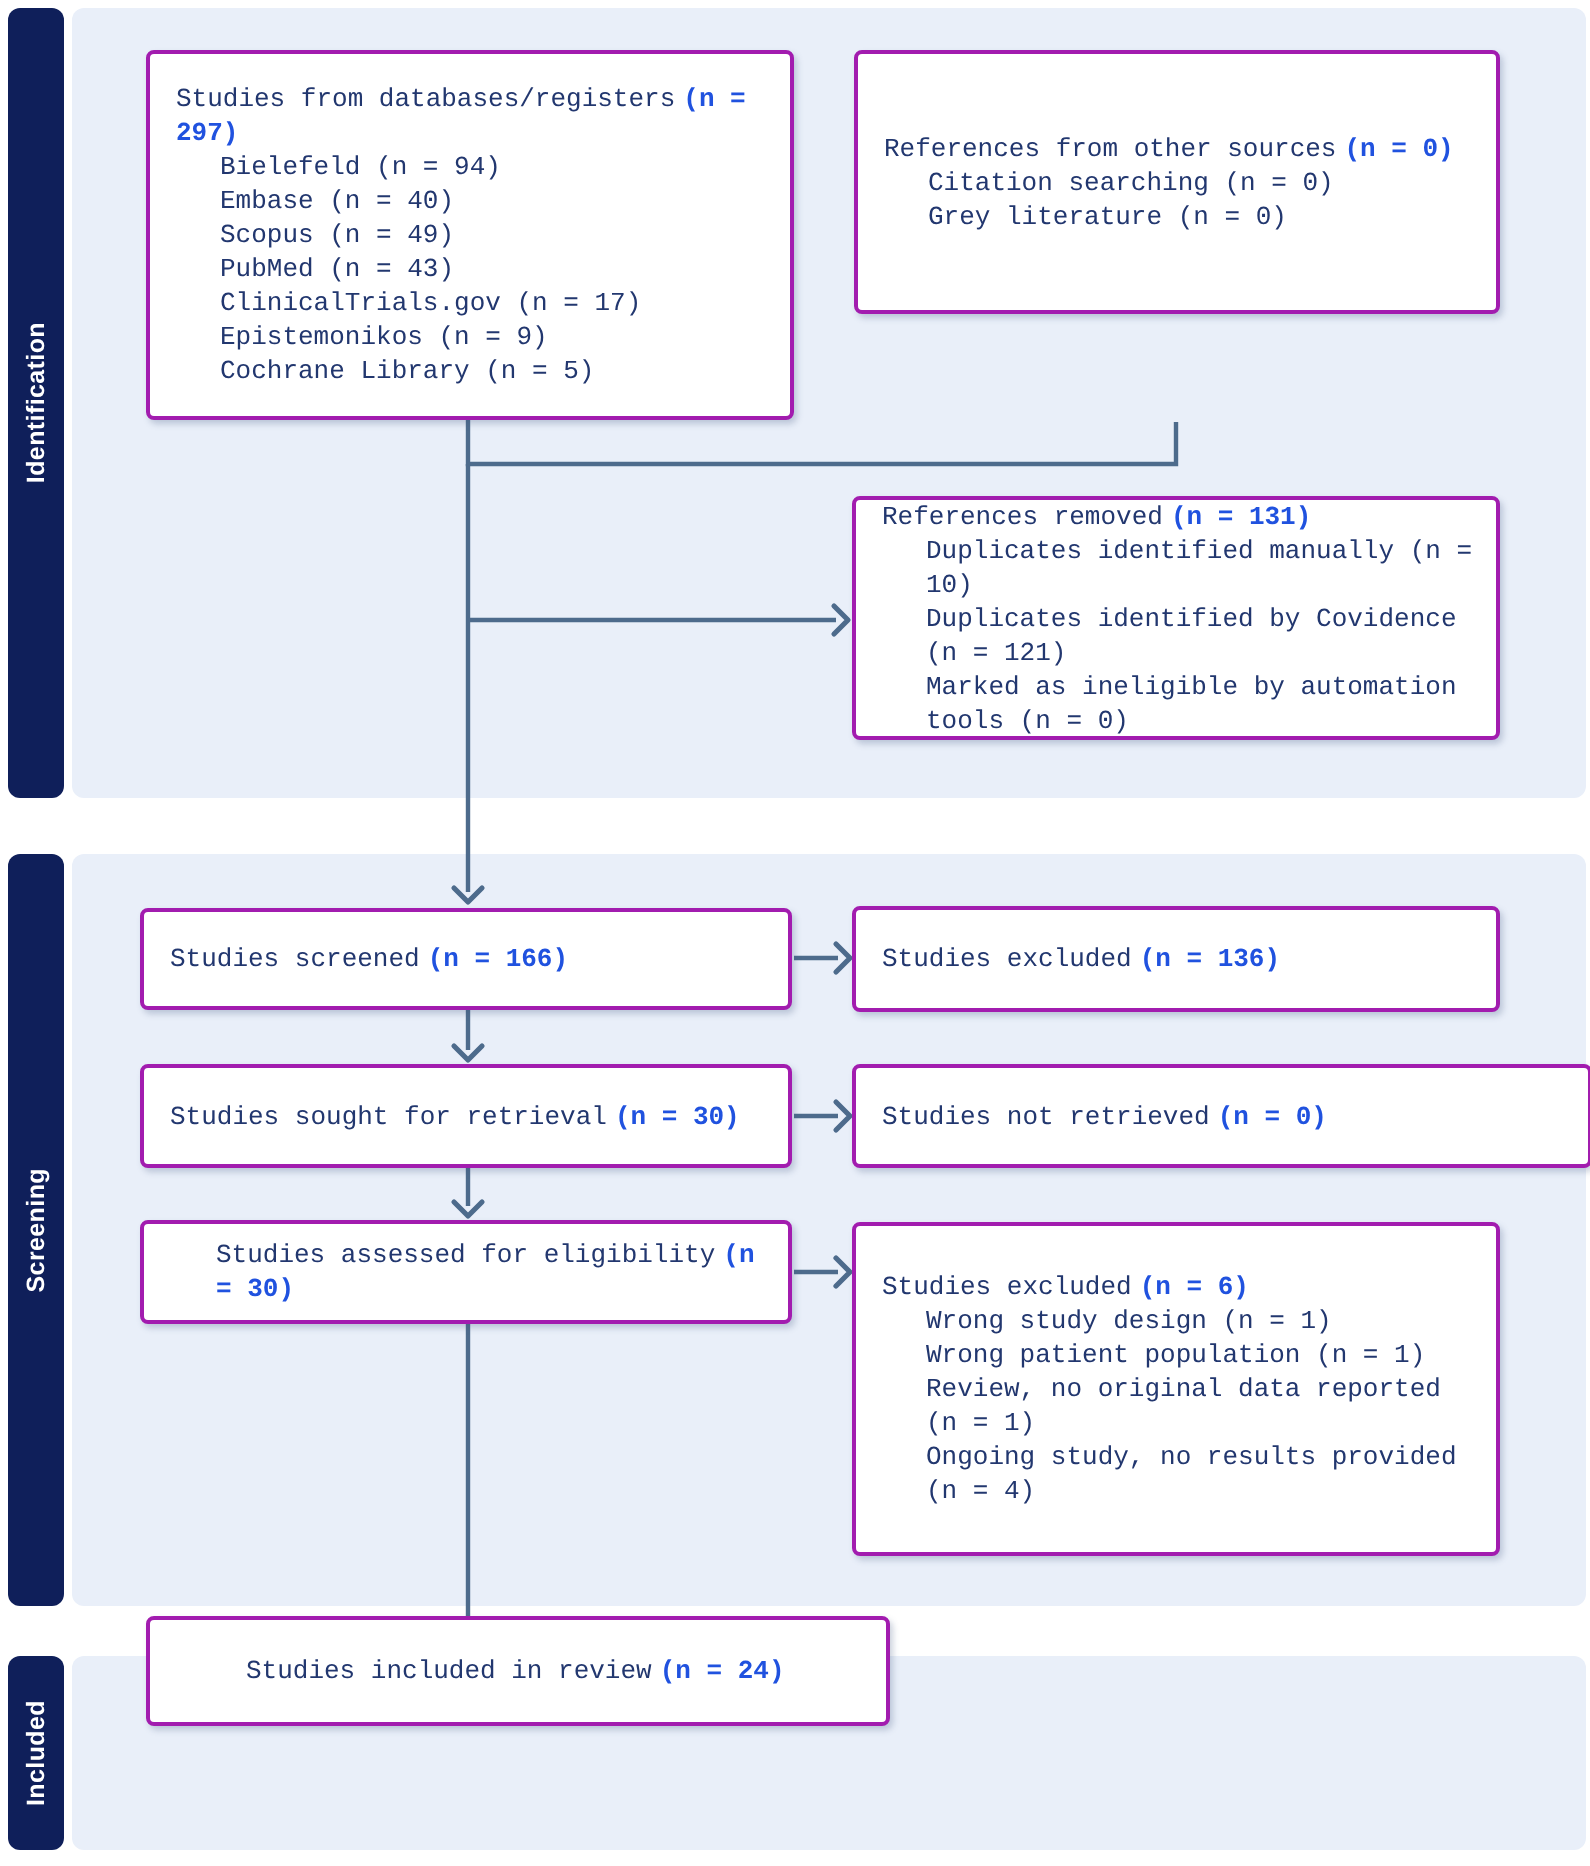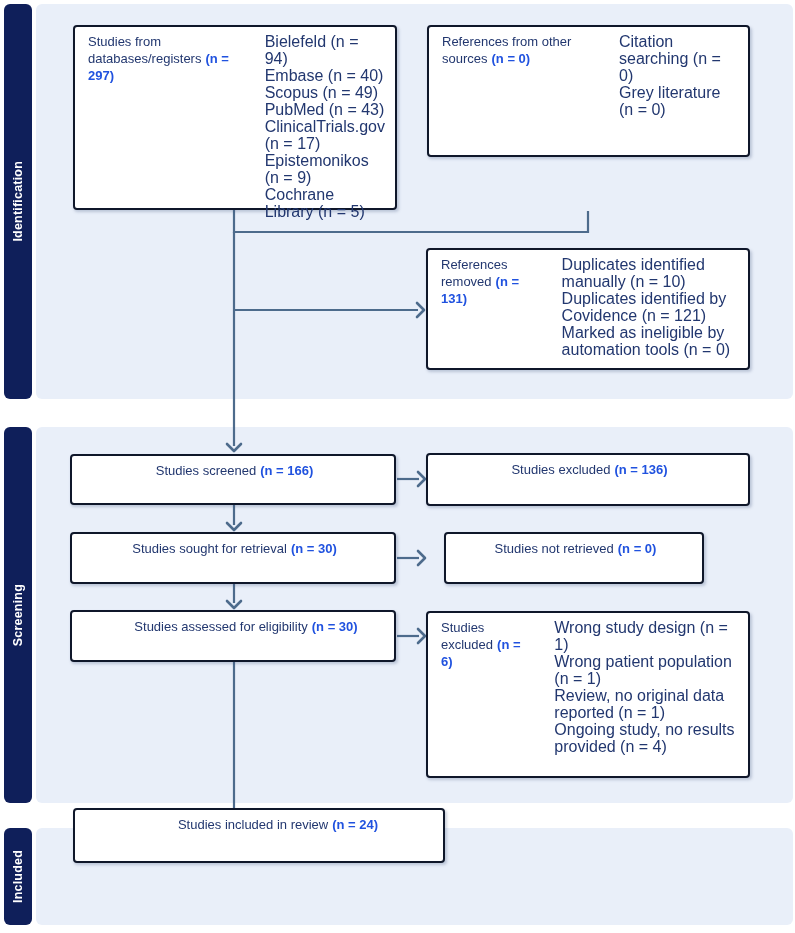--- a/index.html
+++ b/index.html
@@ -36,37 +36,37 @@
   #band-included       { top: 828px; height: 97px;  }
 
   
   #connectors { position: absolute; left: 0; top: 0; z-index: 1; pointer-events: none; }
   .flow-line { stroke: #4d6b8c; stroke-width: 2.2; fill: none; }
   .flow-head { stroke: #4d6b8c; stroke-width: 2.6; fill: none; stroke-linecap: round; stroke-linejoin: round; }
 
   
   .fbox {
     position: absolute; z-index: 2; box-sizing: border-box;
-    background: #ffffff; border: 2px solid #0f172a; border-radius: 4px;
+    background: #ffffff; border: 2px solid #a21caf; border-radius: 4px;
     box-shadow: 1.5px 2px 3px rgba(70, 90, 130, 0.28);
-    display: flex; justify-content: center;
+    display: flex; flex-direction: column; justify-content: center;
     padding: 6px 10px 6px 13px;
-    color: #22376f; font-size: 13px; line-height: 17px;
+    color: #22376f; font-size: 13px; line-height: 17px; font-family: Liberation Mono, monospace;
   }
   .fbox .count { color: #2052df; font-weight: bold; margin-left: 4px; }
-  .fbox .sub { font-size: 16px; }
+  .fbox .sub { font-size: 13px; }
   .fbox .sub div { margin-left: 22px; }
 
   #box-databases           { left: 73px;  top: 25px;  width: 324px; height: 185px; }
   #box-other-sources       { left: 427px; top: 25px;  width: 323px; height: 132px; }
   #box-references-removed  { left: 426px; top: 248px; width: 324px; height: 122px; }
   #box-screened            { left: 70px;  top: 454px; width: 326px; height: 51px; }
   #box-excluded-screening  { left: 426px; top: 453px; width: 324px; height: 53px; }
   #box-sought              { left: 70px;  top: 532px; width: 326px; height: 52px; }
-  #box-not-retrieved       { left: 444px; top: 532px; width: 260px; height: 52px; }
+  #box-not-retrieved       { left: 426px; top: 532px; width: 370px; height: 52px; }
   #box-assessed            { left: 70px;  top: 610px; width: 326px; height: 52px; padding-left: 36px; }
   #box-excluded-eligibility{ left: 426px; top: 611px; width: 324px; height: 167px; }
   #box-included            { left: 73px;  top: 808px; width: 372px; height: 55px; padding-left: 48px; }
 </style>
 </head>
 <body>
 
 <div id="canvas">
 
   <div class="band" id="band-identification">

